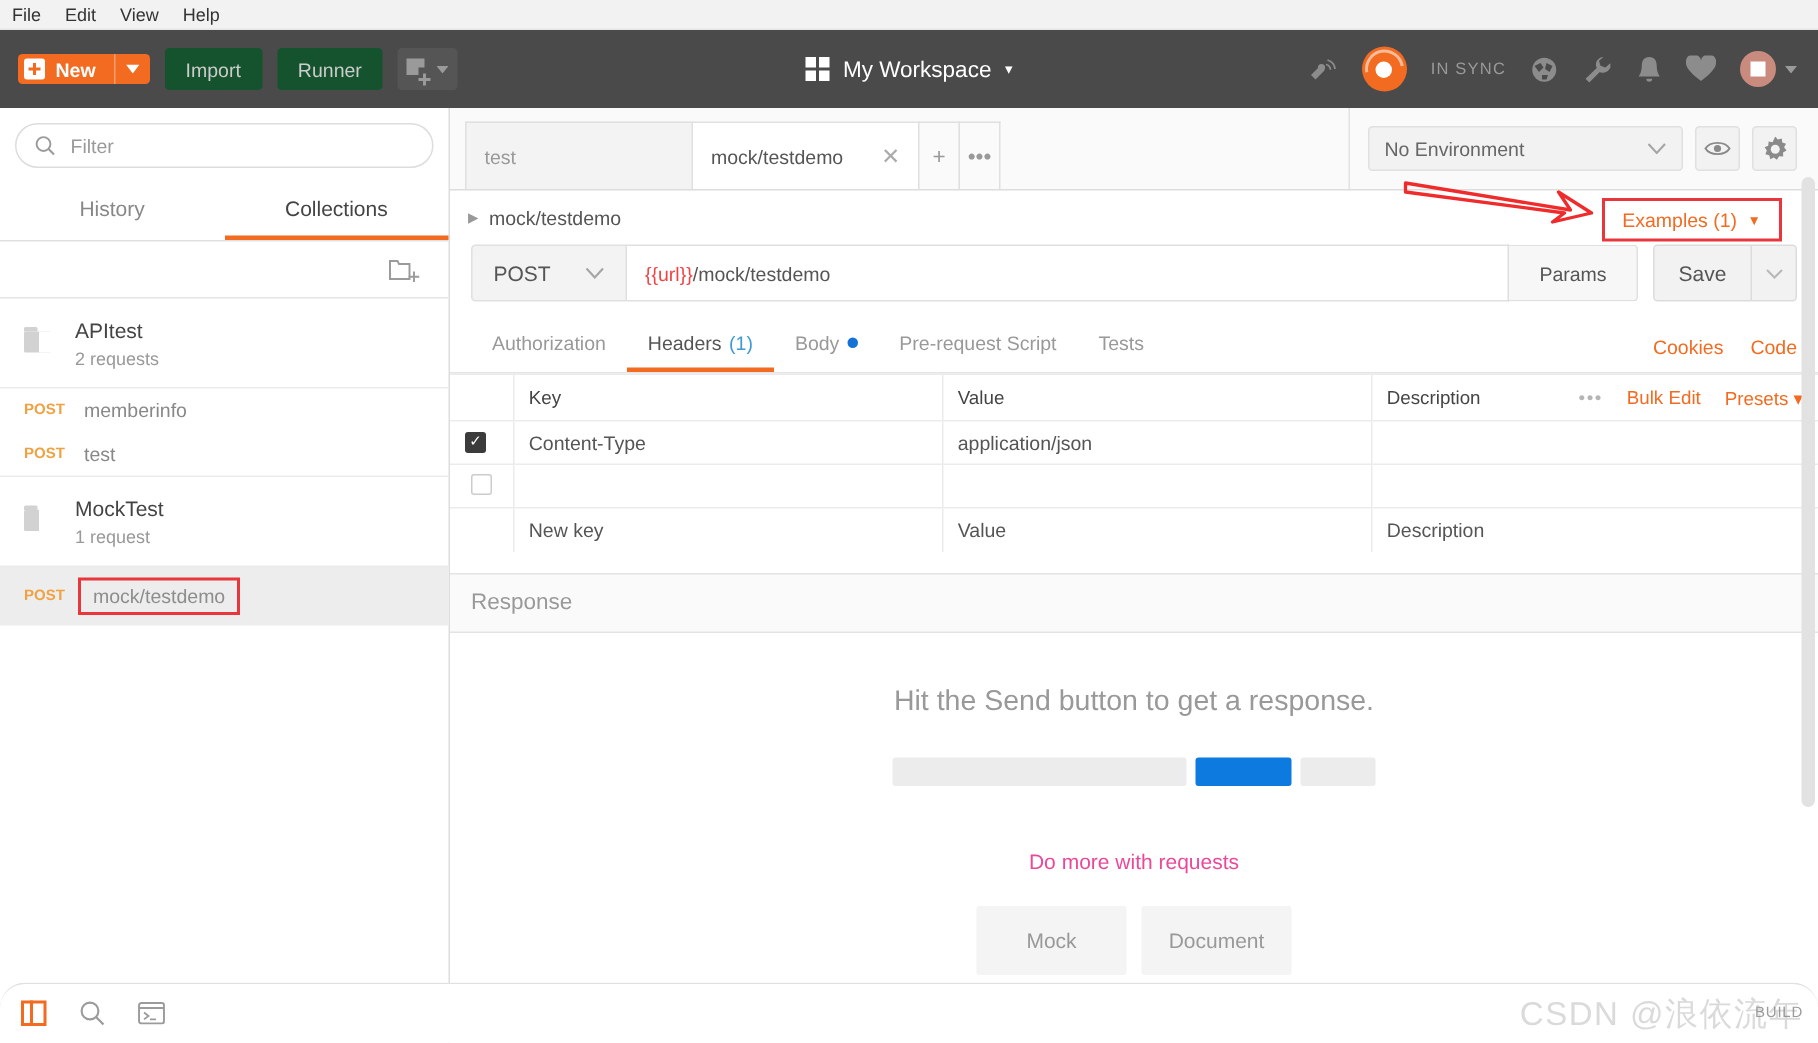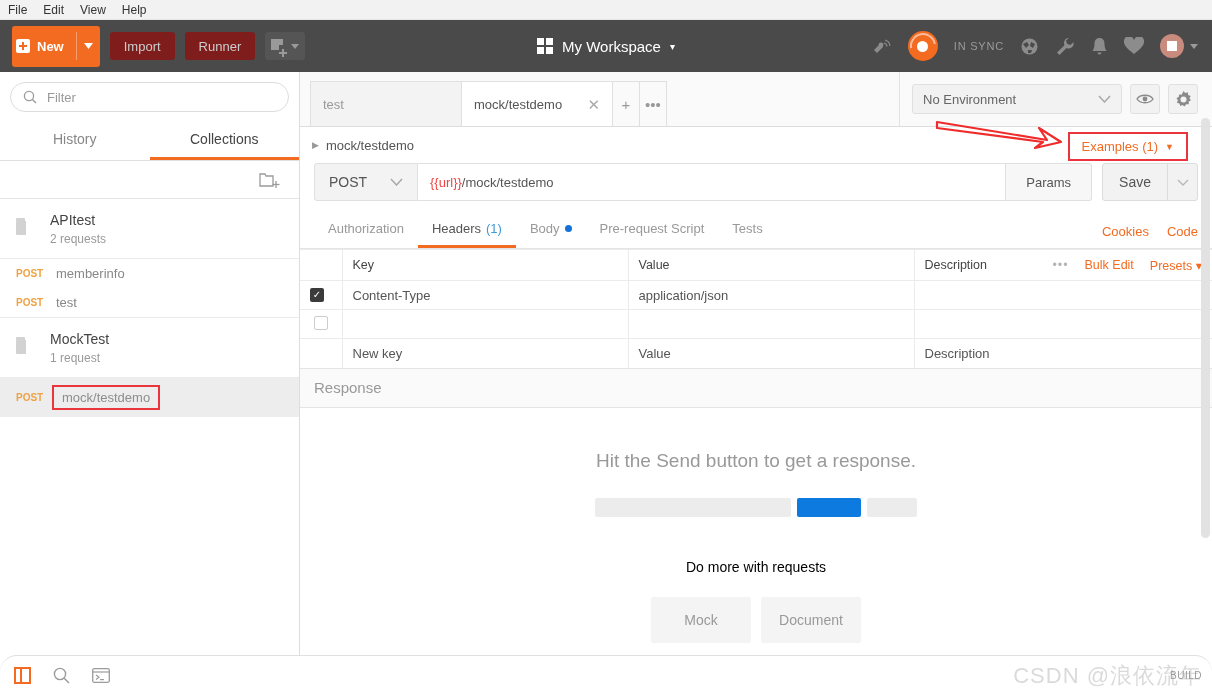--- a/index.html
+++ b/index.html
@@ -21,40 +21,40 @@
   .menubar .mi { font-size: 12px; color: #333; cursor: default; }
 
   
   .topbar {
     height: 52px; background: #4a4a4a;
     display: flex; align-items: center;
     position: relative;
   }
   .tb-left { display: flex; align-items: center; gap: 10px; padding-left: 12px; }
   .btn-new {
-    height: 41px; background: #f26b21; color: #fff;
+    height: 20px; background: #f26b21; color: #fff;
     display: flex; align-items: center; border-radius: 3px;
     font-size: 13px; font-weight: bold; overflow: hidden;
   }
   .btn-new .lbl { padding: 0 12px 0 4px; display: flex; align-items: center; gap: 7px; height: 28px;}
   .plusbox {
     width: 14px; height: 14px; background: #fff; border-radius: 2px;
     position: relative; display: inline-block;
   }
   .plusbox::before, .plusbox::after {
     content: ""; position: absolute; background: #f26b21;
   }
   .plusbox::before { left: 6px; top: 3px; width: 2px; height: 8px; }
   .plusbox::after  { top: 6px; left: 3px; height: 2px; width: 8px; }
   .btn-new .caret {
     width: 24px; height: 28px; border-left: 1px solid rgba(255,255,255,.35);
     display: flex; align-items: center; justify-content: center;
   }
   .btn-dark {
-    height: 28px; background: #7f1d1d; color: #ccc; border-radius: 3px;
+    height: 28px; background: #14532d; color: #ccc; border-radius: 3px;
     font-size: 13px; display: flex; align-items: center; padding: 0 14px;
   }
   .btn-icon-dark {
     height: 28px; width: 40px; background: #555; border-radius: 3px;
     display: flex; align-items: center; justify-content: center; gap: 3px;
   }
   .winicon { position: relative; width: 17px; height: 15px; }
   .winicon i1 { position:absolute; left:0; top:0; width: 12px; height: 11px; background:#9a9a9a; display:block;}
   .winicon i2 { position:absolute; right:0; bottom:0; width: 9px; height: 9px; background:#555; display:block;}
   .winicon i3 { position:absolute; right:1px; bottom:0px; width: 8px; height: 2px; background:#9a9a9a; display:block;}
@@ -257,32 +257,32 @@
   }
   .chk-off {
     width: 14px; height: 14px; background: #fff; border: 1px solid #ccc; border-radius: 2px;
   }
   .muted { color: #bdbdbd; }
 
   
   .resp-head {
     height: 40px; border-top: 1px solid #e4e4e4; border-bottom: 1px solid #e4e4e4;
     background: #fafafa; display: flex; align-items: center; padding-left: 14px;
-    font-size: 15px; color: #999;
+    font-size: 15px; color: #999; margin-top: 14px;
   }
   .resp-body {
     flex: 1; display: flex; flex-direction: column; align-items: center;
     justify-content: center; gap: 0; padding-bottom: 10px;
   }
   .resp-title { font-size: 19px; color: #999; }
   .fakebar { display: flex; gap: 6px; margin-top: 26px; }
   .fb1 { width: 196px; height: 19px; background: #ececec; border-radius: 2px;}
   .fb2 { width: 64px; height: 19px; background: #0d7ae0; border-radius: 2px;}
   .fb3 { width: 50px; height: 19px; background: #ececec; border-radius: 2px;}
-  .domore { margin-top: 42px; font-size: 14px; color: #000000; }
+  .domore { margin-top: 42px; font-size: 14px; color: #ec4899; }
   .cards { display: flex; gap: 10px; margin-top: 22px; }
   .card {
     width: 100px; height: 46px; background: #f4f4f4; border-radius: 2px;
     display: flex; align-items: center; justify-content: center;
     font-size: 14px; color: #999;
   }
 
   
   .vscroll {
     position: absolute; right: 2px; top: 46px; width: 9px; height: 495px;

